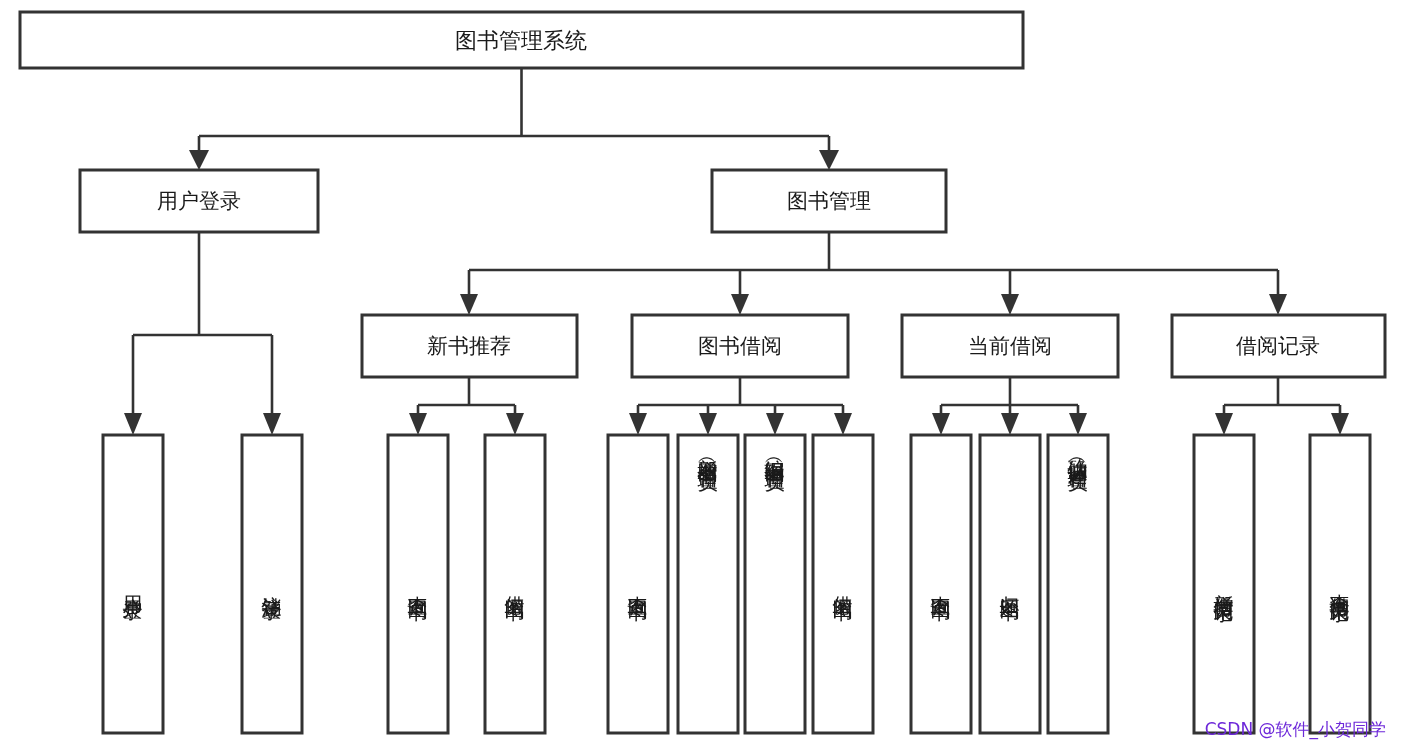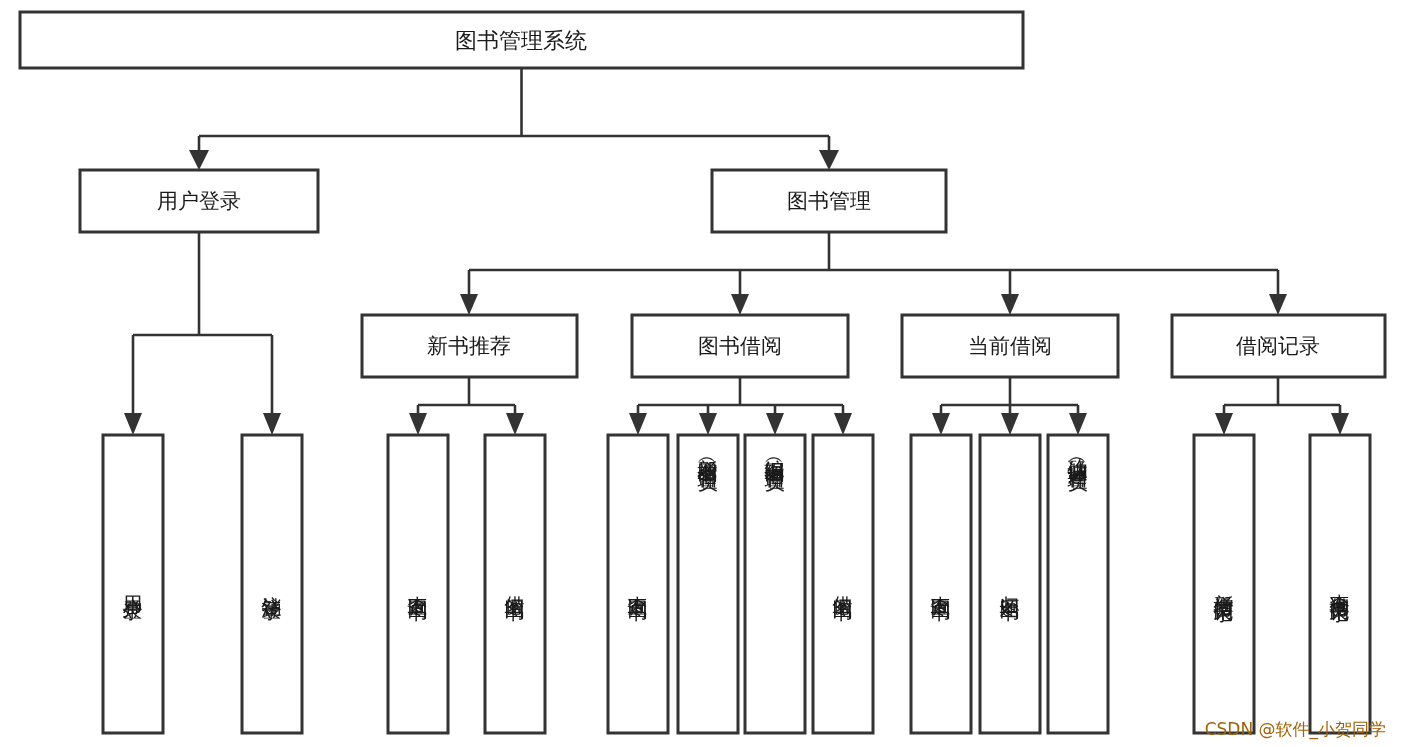--- a/index.html
+++ b/index.html
@@ -71,21 +71,21 @@
     letter-spacing: 2px;
     white-space: nowrap;
     text-align: center;
   }
   .watermark {
     position: absolute;
     right: 8px;
     bottom: 6px;
     font-family: "DejaVu Sans", "Liberation Sans", sans-serif;
     font-size: 17px;
-    color: #a16207;
+    color: #6d28d9;
     white-space: nowrap;
     user-select: none;
     text-align: right;
   }
 </style>
 </head>
 <body>
 
 <div id="diagram-root">
 

